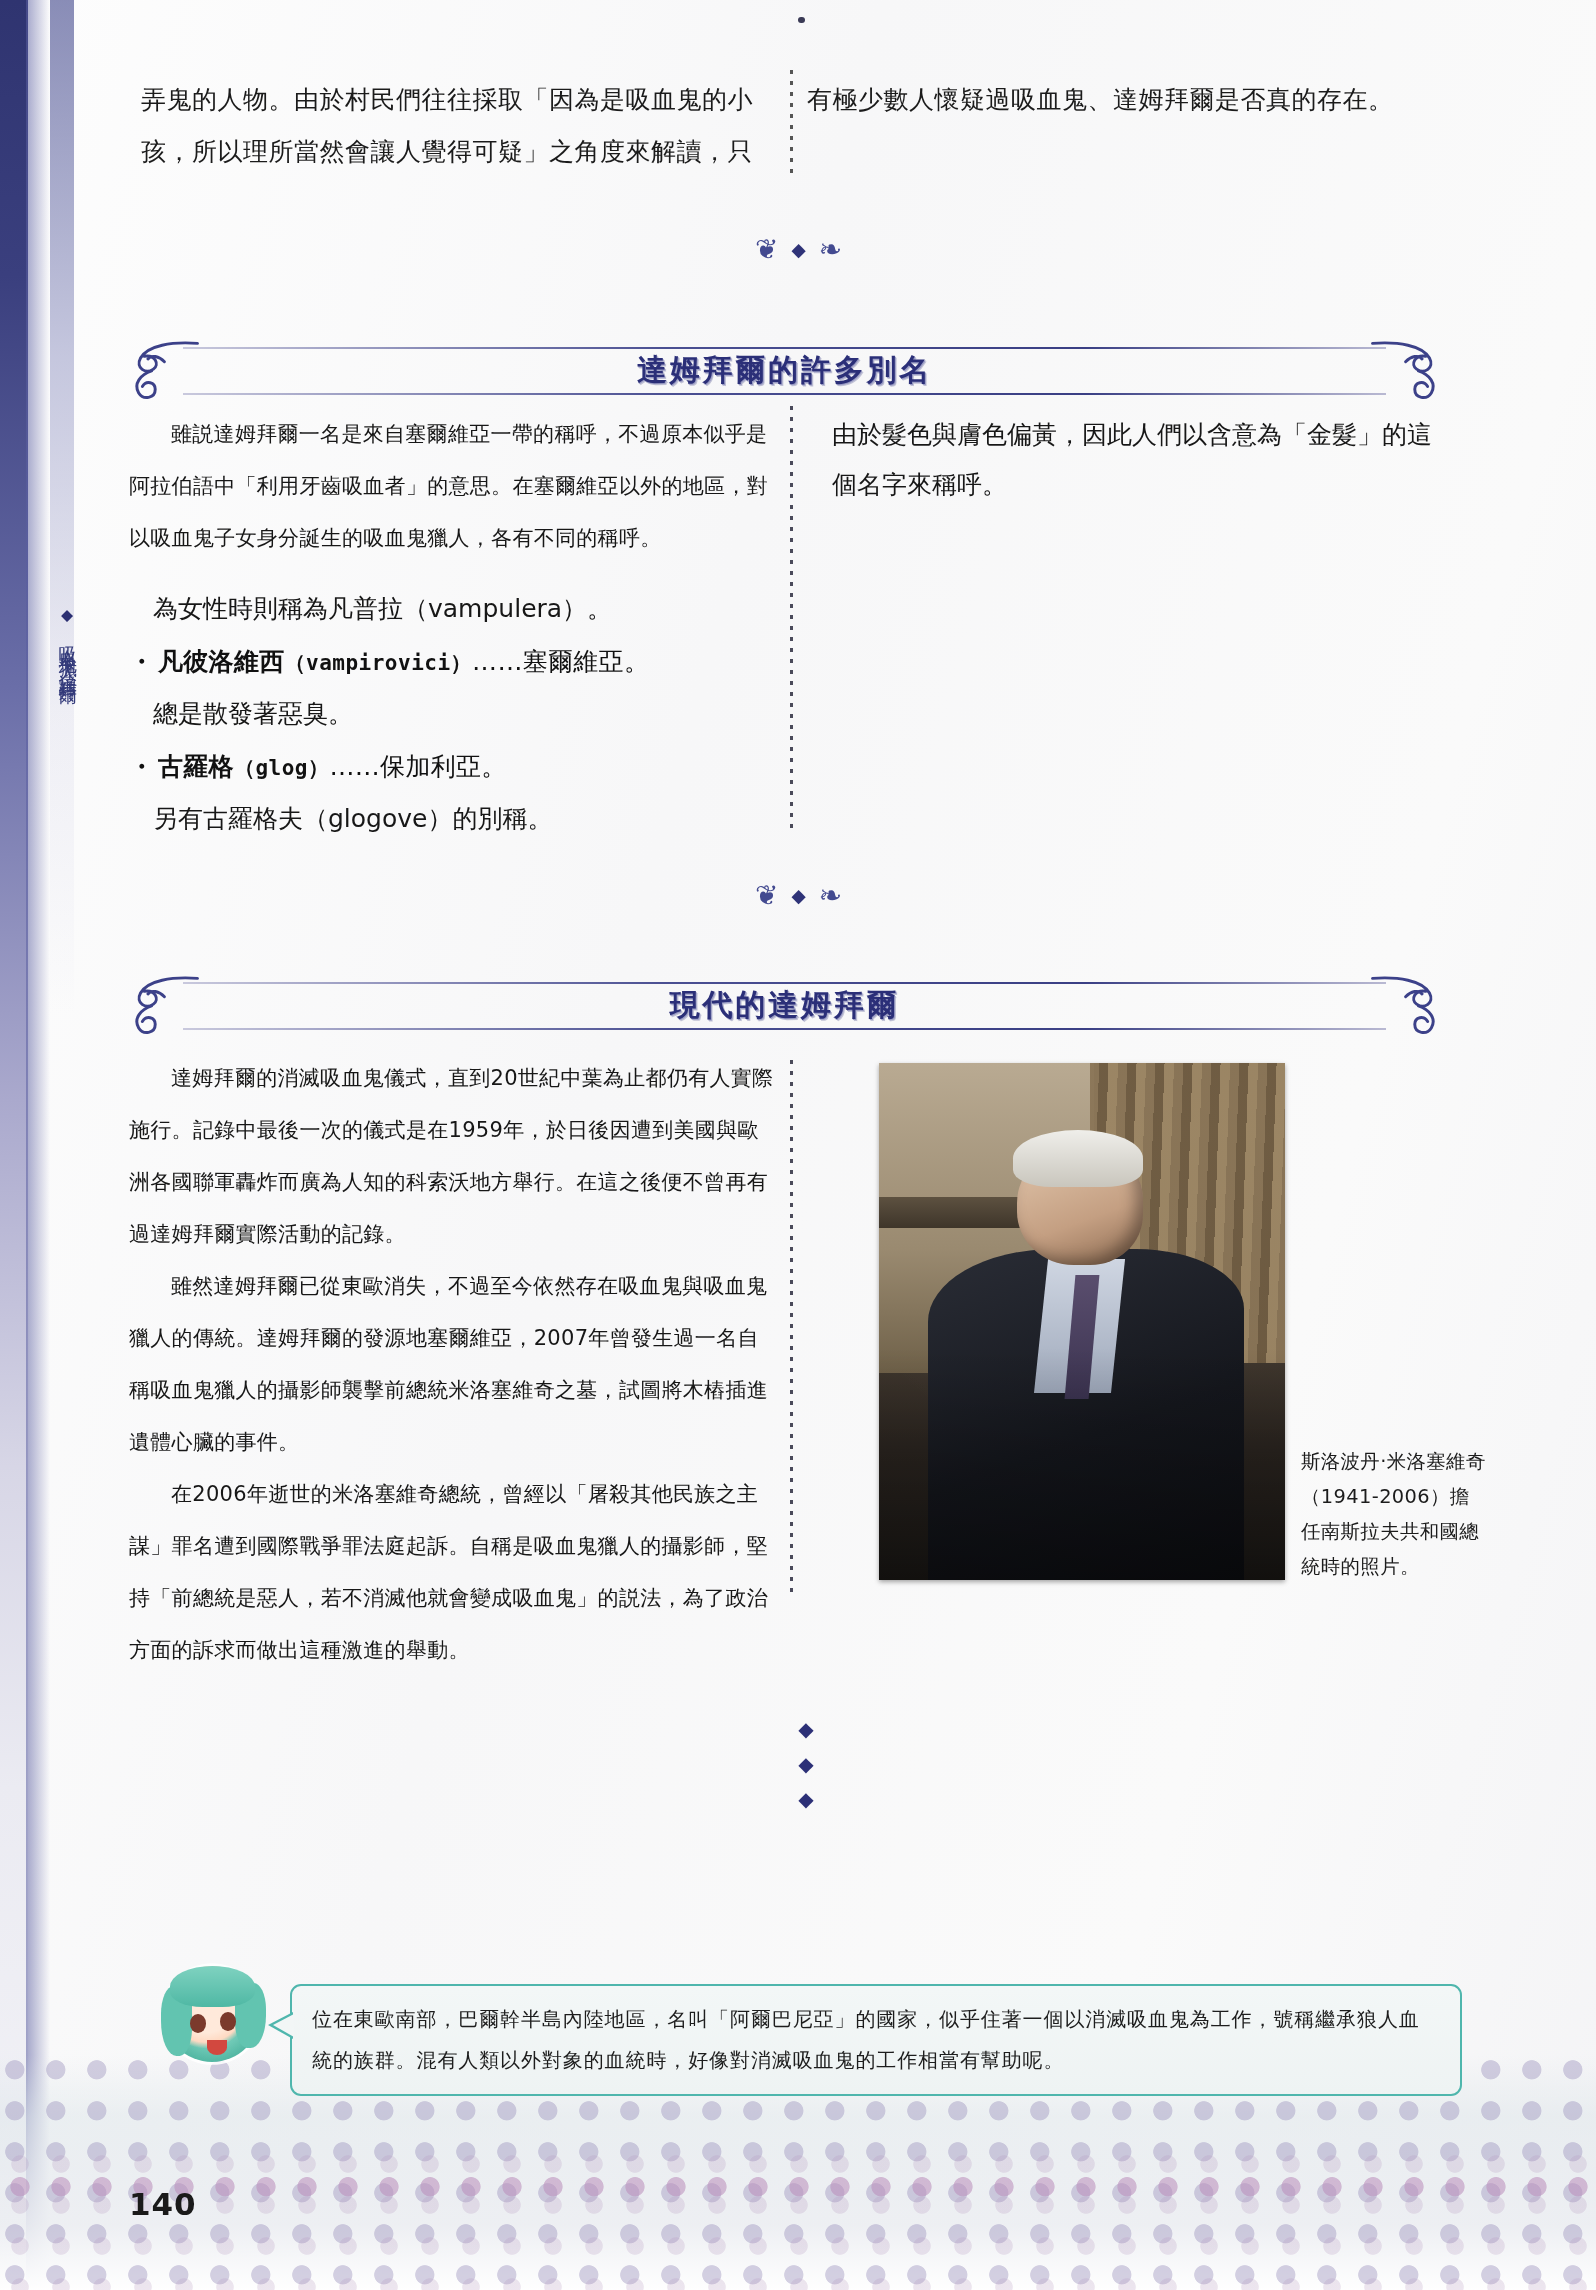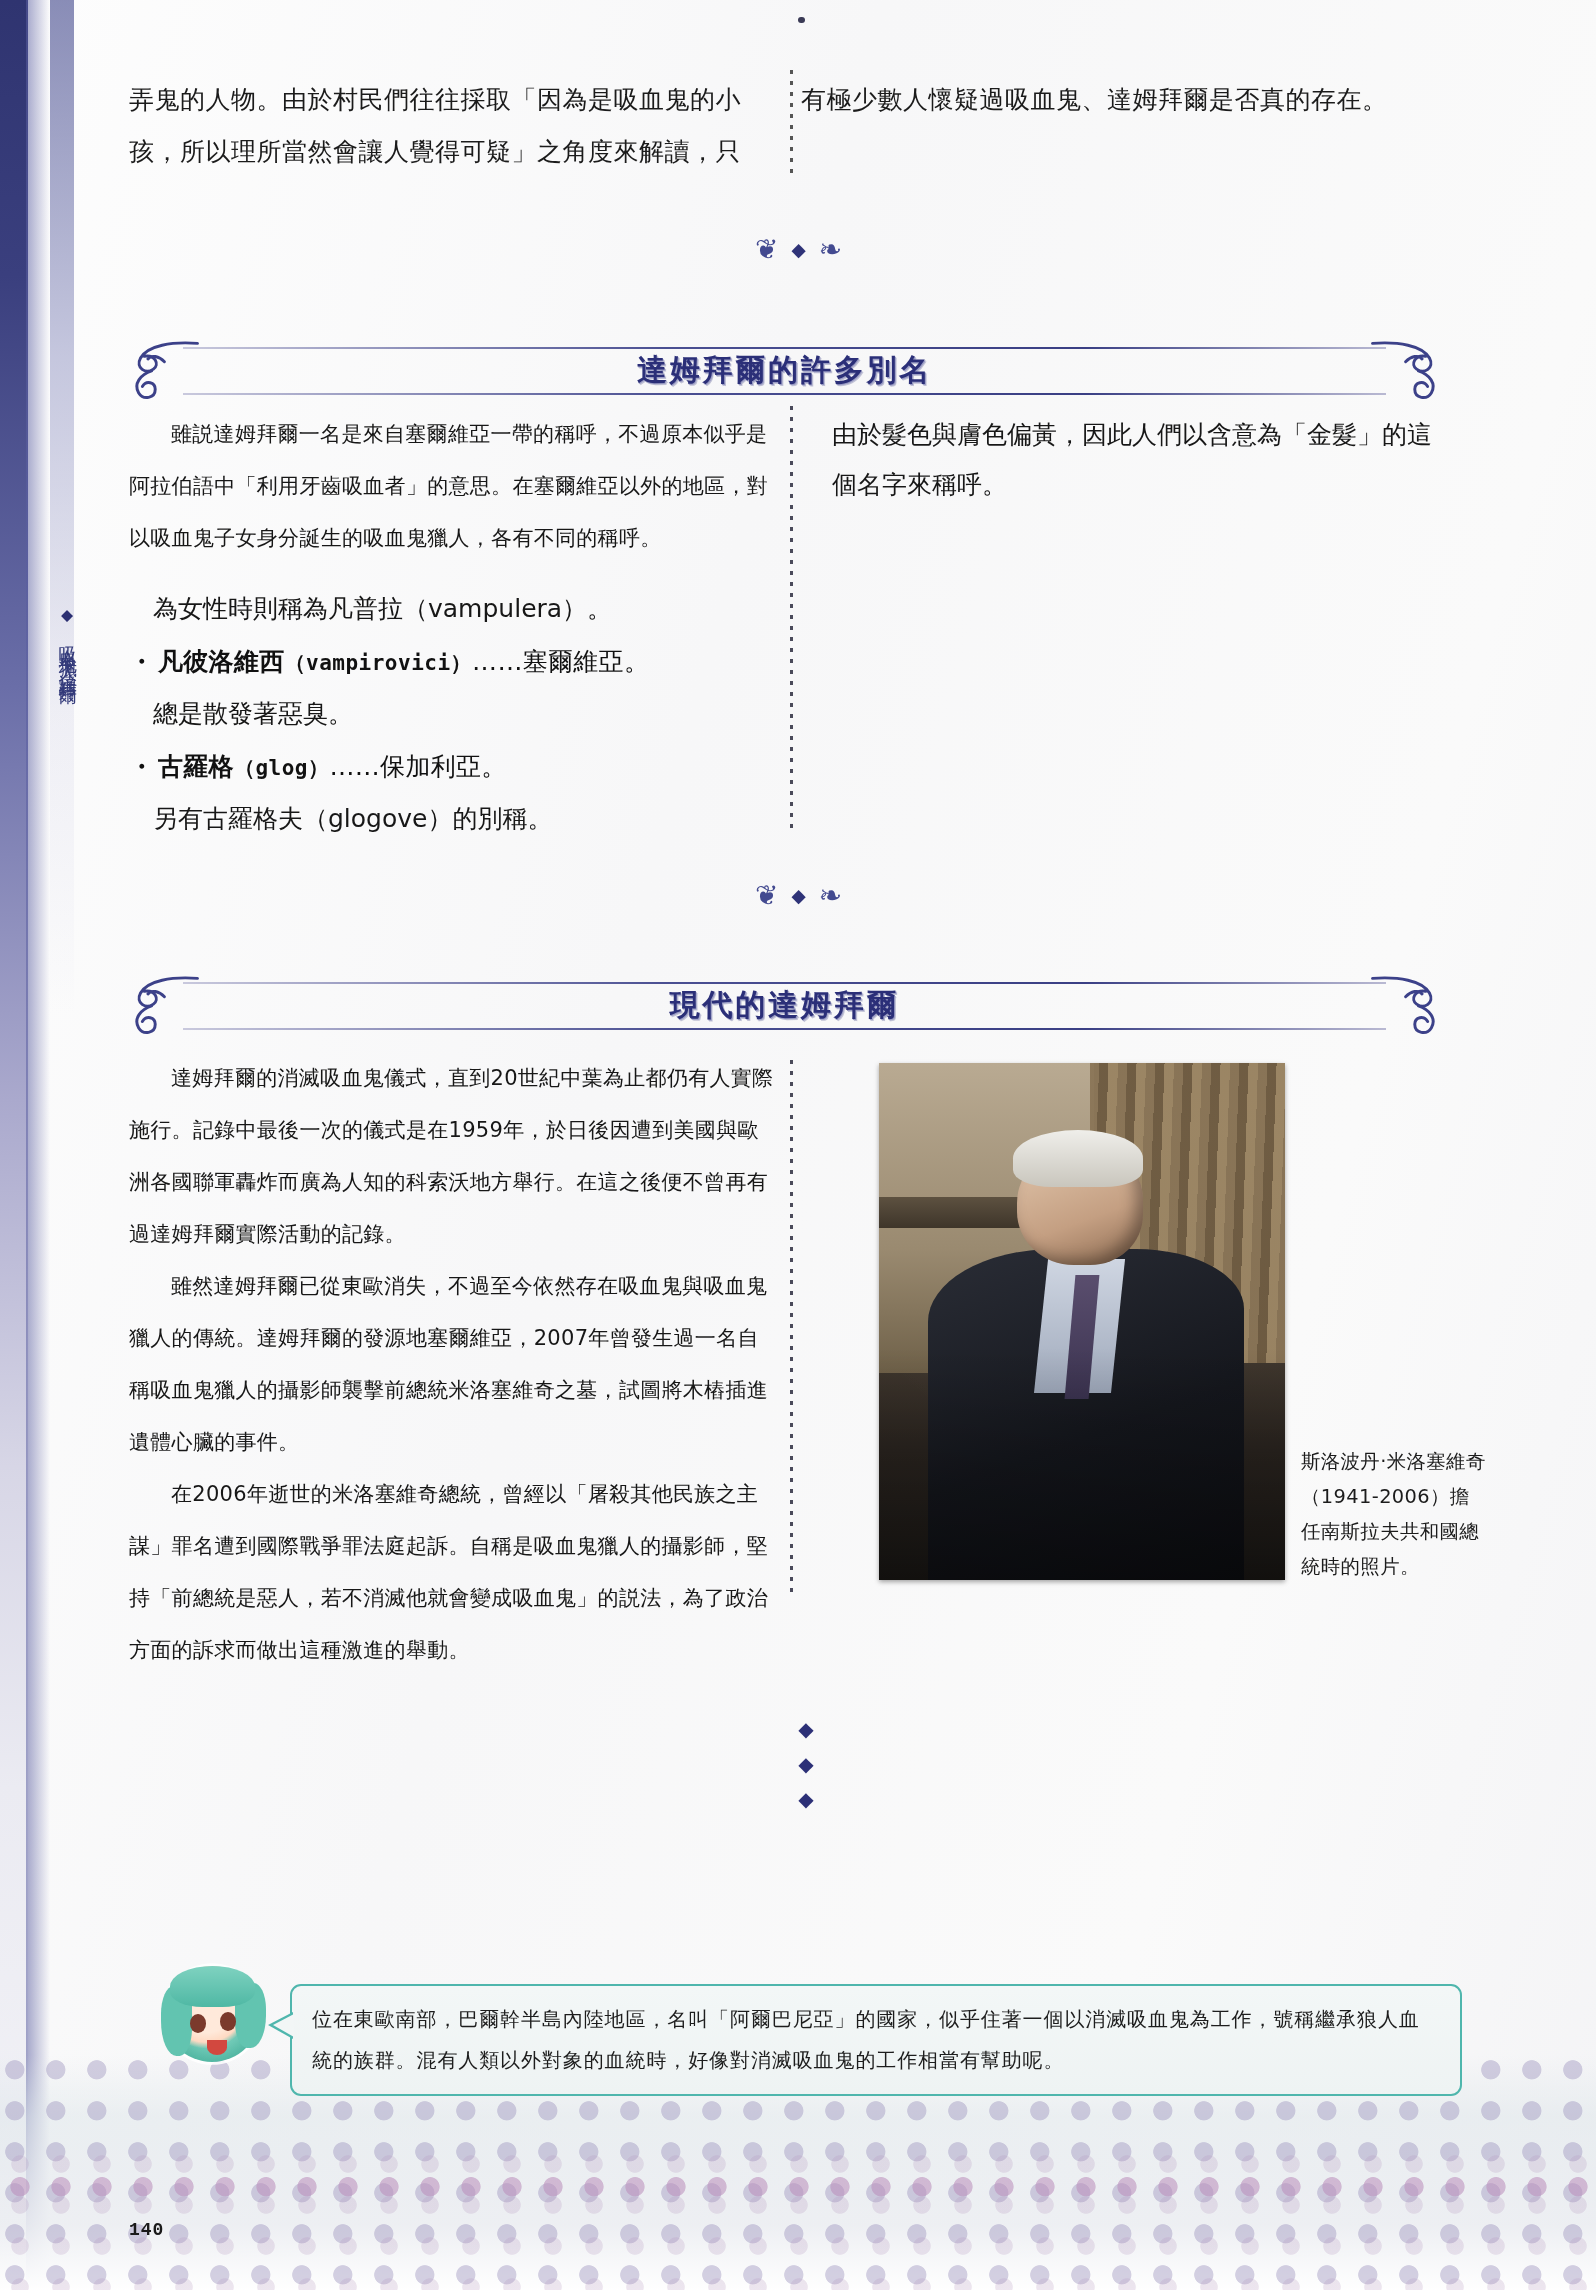--- a/index.html
+++ b/index.html
@@ -43,21 +43,21 @@
     writing-mode:vertical-rl; text-orientation:upright;
     font-family:"DejaVu Sans","Liberation Sans",sans-serif;
     font-size:18.5px; letter-spacing:4.6px; color:#333a7a;
   }
 
   
   .top-block {
     position:absolute; left:129px; top:74px; width:1311px;
     display:flex; gap:0;
   }
-  .col-l { width:646px; }
+  .col-l { width:646px;margin-left:12px; }
   .col-r { width:646px; margin-left:33px; }
   .body-ln {
     font-size:25px; line-height:52px; color:#1b1b1b;
     letter-spacing:0.5px;
   }
   .divider-dot {
     position:absolute; left:790px; top:70px; width:2.8px; height:103px;
     background:repeating-linear-gradient(180deg,#555 0 3.7px, rgba(0,0,0,0) 3.7px 11px);
   }
 
@@ -228,22 +228,22 @@
     background:
       radial-gradient(circle at 20px 11px, rgba(180,150,190,.30) 0 8.3px, rgba(0,0,0,0) 9.2px) 0 0/41px 41px;
     opacity:.8;
   }
   .dot-accent {
     position:absolute; left:0; bottom:89px; width:1597px; height:31px;
     background:radial-gradient(circle at 20px 15.7px, rgba(186,140,186,.55) 0 9.2px, rgba(0,0,0,0) 10px) 0 0/41px 31px;
   }
 
   .pageno {
-    position:absolute; left:129px; bottom:51px;
-    font-size:18px; font-weight:bold; color:#1a1a1a; letter-spacing:0.9px;font-family:Liberation Mono, monospace;
+    position:absolute; left:129px; bottom:69px;
+    font-size:31px; font-weight:bold; color:#1a1a1a; letter-spacing:0.9px;
   }
 
   .topdot { position:absolute; left:798px; top:16.6px; width:6.5px; height:6.5px; border-radius:50%; background:#3a3a55; }
 </style>
 </head>
 <body>
 
 <div id="page">
 
   <div class="spine"></div>

